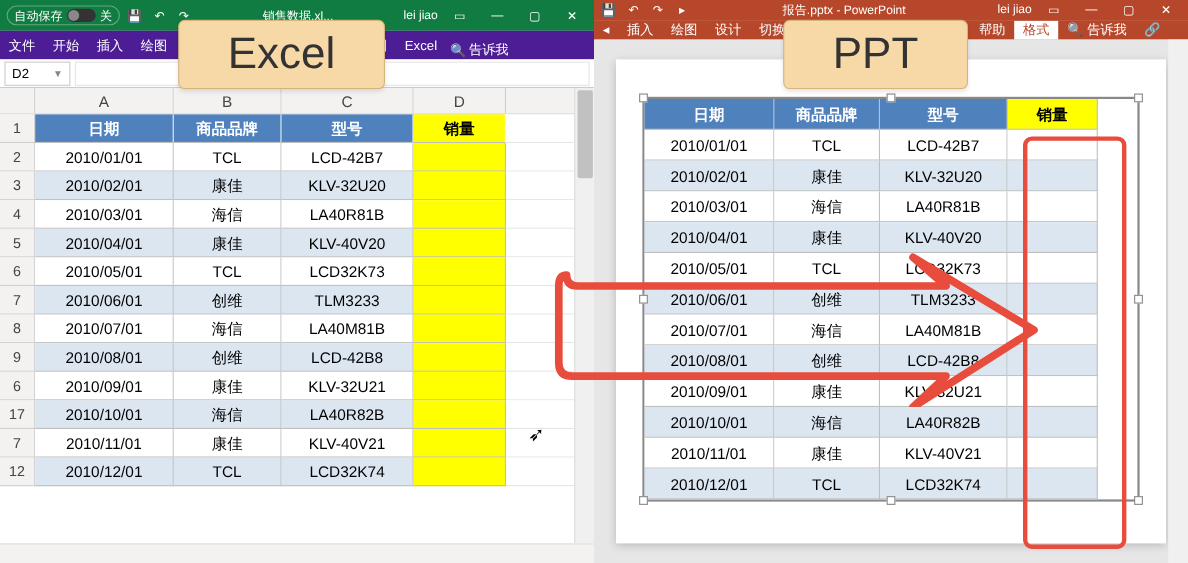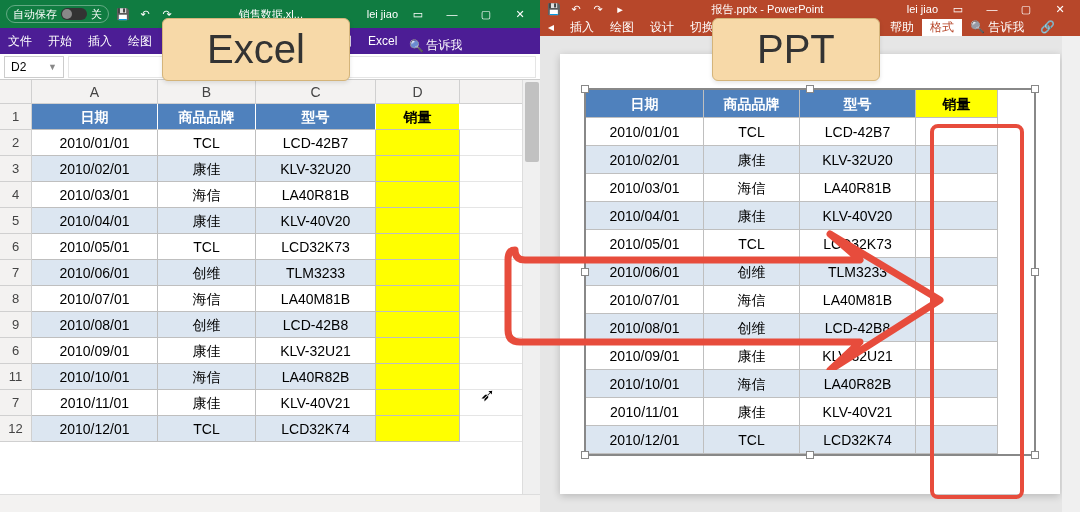--- a/index.html
+++ b/index.html
@@ -208,21 +208,21 @@
         </div>
         <div class="row o">
           <div class="rowhdr">6</div>
           <div class="cell cw-a">2010/09/01</div>
           <div class="cell cw-b">康佳</div>
           <div class="cell cw-c">KLV-32U21</div>
           <div class="cell cw-d sales"></div>
           <div class="cell" style="flex: 1 1 0%; border-right: none; border-bottom: 1px solid rgb(229, 229, 229); background: rgb(255, 255, 255);"></div>
         </div>
         <div class="row e">
-          <div class="rowhdr">11</div>
+          <div class="rowhdr">17</div>
           <div class="cell cw-a">2010/10/01</div>
           <div class="cell cw-b">海信</div>
           <div class="cell cw-c">LA40R82B</div>
           <div class="cell cw-d sales"></div>
           <div class="cell" style="flex: 1 1 0%; border-right: none; border-bottom: 1px solid rgb(229, 229, 229); background: rgb(255, 255, 255);"></div>
         </div>
         <div class="row o">
           <div class="rowhdr">7</div>
           <div class="cell cw-a">2010/11/01</div>
           <div class="cell cw-b">康佳</div>

